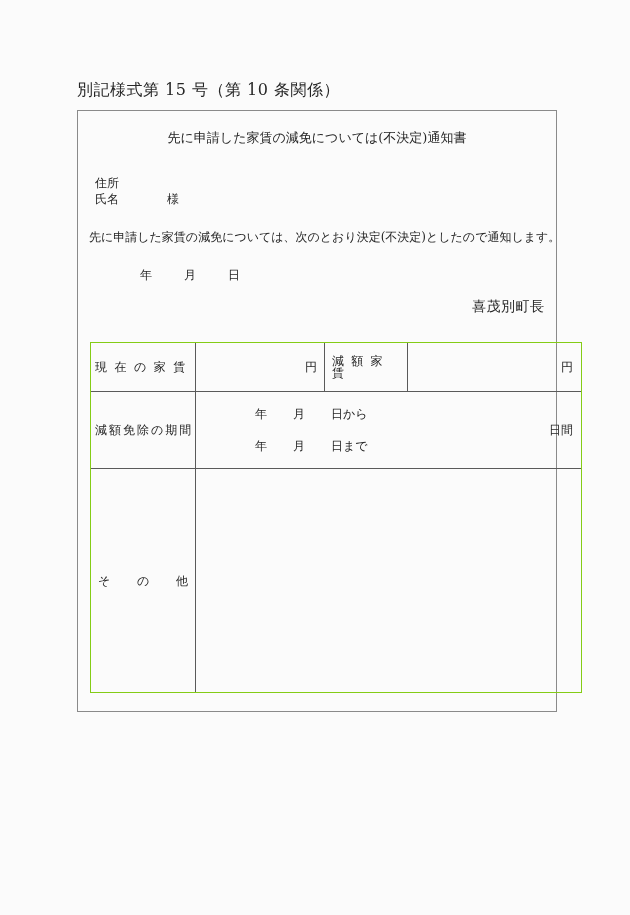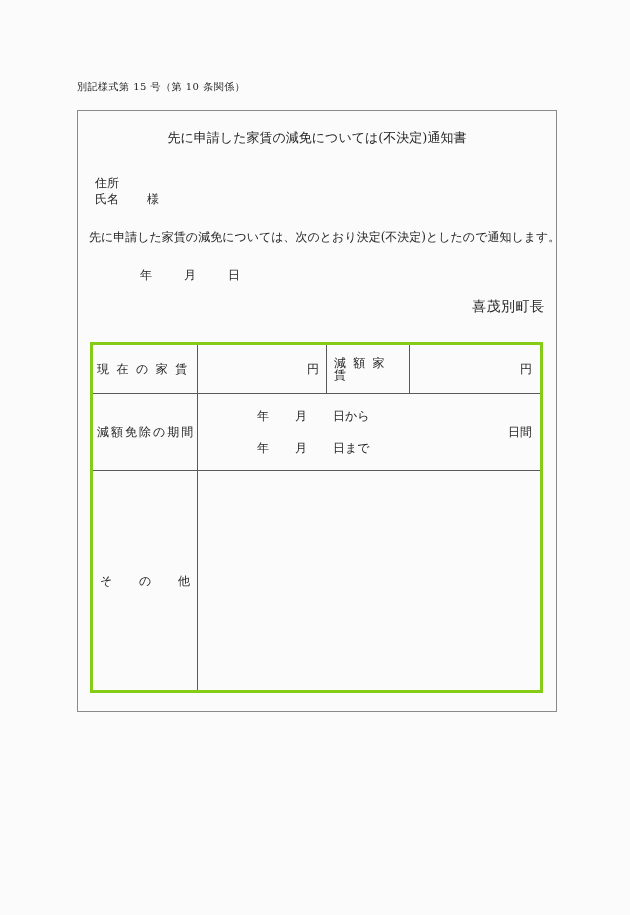--- a/index.html
+++ b/index.html
@@ -3,35 +3,35 @@
 <meta charset="utf-8">
 <style>
   html,body{margin:0;padding:0;}
   body{
     width:630px;height:915px;position:relative;overflow:hidden;
     background:#fbfbfb;color:#262626;
     font-family:"DejaVu Serif","Liberation Serif",serif;
     font-size:12px;line-height:1;
   }
   .abs{position:absolute;}
-  .form-number{left:77px;top:82px;font-size:10px;letter-spacing:.5px;}
+  .form-number{left:77px;top:82px;font-size:16px;letter-spacing:.5px;}
   .notice-box{
     left:77px;top:110px;width:480px;height:602px;
     border:1px solid #8a8a8a;box-sizing:border-box;background:#fbfbfb;
   }
   .notice-title{left:77px;top:131px;width:480px;text-align:center;font-size:13px;}
   .address-line{left:95px;top:177px;text-align:center;}
-  .name-line{left:95px;top:193px;display:flex;gap:28px;}
+  .name-line{left:95px;top:193px;display:flex;gap:48px;}
   .body-text{left:89px;top:231px;white-space:nowrap;font-size:12px;}
   .date-line{left:140px;top:269px;display:flex;gap:32px;}
   .sender{left:472px;top:299px;font-size:14px;letter-spacing:.5px;}
 
   .rent-table{
-    left:90px;top:342px;width:453px;height:351px;box-sizing:border-box;
-    border:3px solid #84cc16;
+    left:90px;top:342px;width:492px;height:351px;box-sizing:border-box;
+    border:1px solid #84cc16;
     display:grid;
     grid-template-columns:105px 129px 83px 1fr;
     grid-template-rows:49px 77px 1fr;
   }
   .cell{box-sizing:border-box;display:flex;align-items:center;}
   .br{border-right:1px solid #5a5a5a;}
   .bb{border-bottom:1px solid #5a5a5a;}
   .lbl-current{padding-left:4px;letter-spacing:7.5px;}
   .lbl-reduced{padding-left:7px;letter-spacing:7.3px;}
   .lbl-period{padding-left:4px;letter-spacing:2px;}

